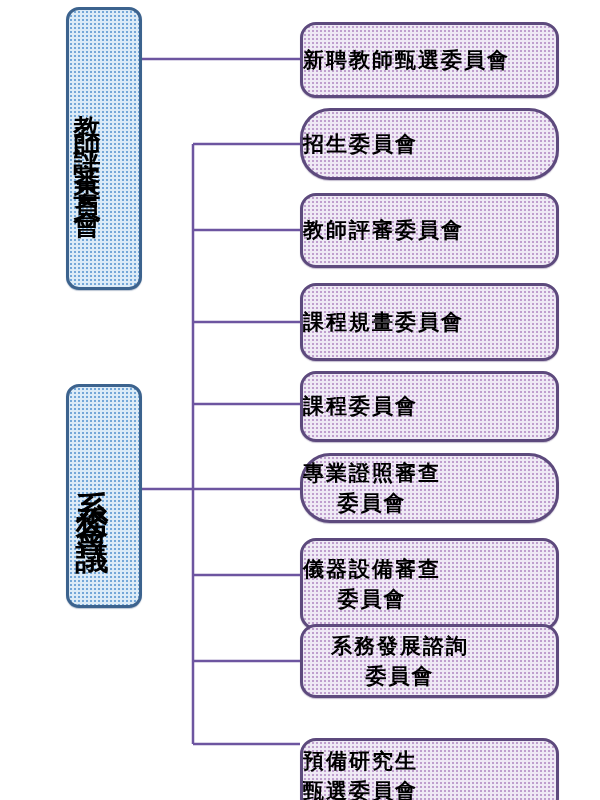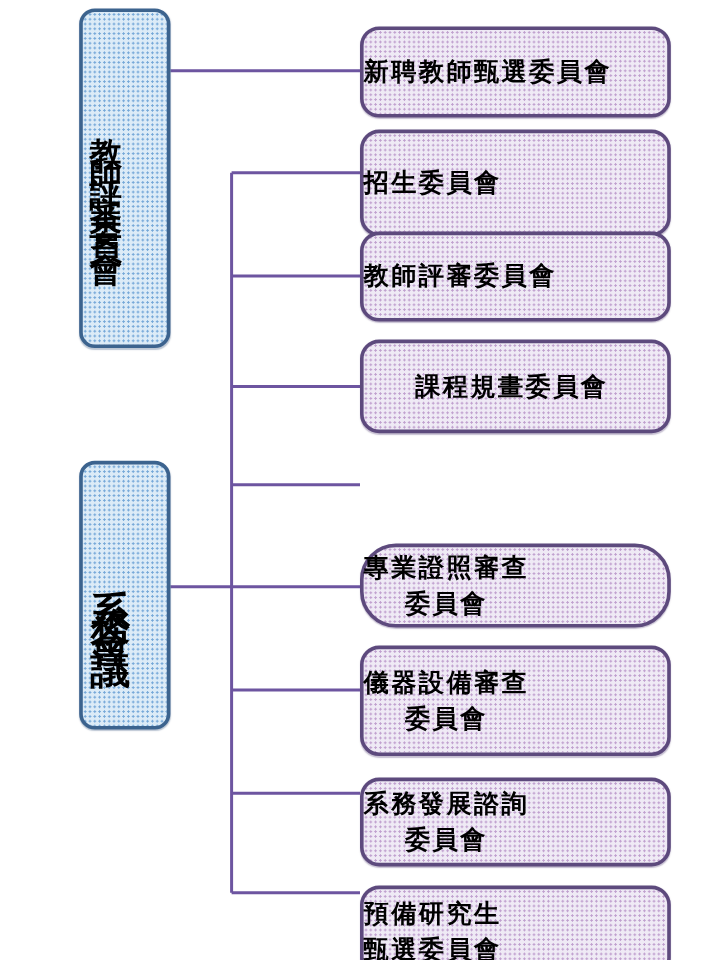--- a/index.html
+++ b/index.html
@@ -44,27 +44,27 @@
     background-color:#efeaf5;
     background-image:radial-gradient(#bf9fce 35%, rgba(0,0,0,0) 40%);
     background-size:4px 4px;
     font-size:21px;
     letter-spacing:2px;
     line-height:1.45;
     box-shadow:0 1px 1px rgba(90,70,120,0.35);
   }
   .rnode .hlabel{white-space:pre-line;}
   .r1{top:22px;height:76px;}
-  .r2{top:108px;height:89px;}
+  .r2{top:108px;height:72px;border-radius:30px;}
   .r3{top:193px;height:75px;}
-  .r4{top:283px;height:78px;padding-left:43px;}
+  .r4{top:283px;height:78px;}
   .r5{top:371px;height:71px;}
   .r6{top:453px;height:70px;border-radius:30px;}
   .r7{top:538px;height:92px;}
-  .r8{top:648px;height:74px;}
+  .r8{top:624px;height:74px;padding-left:28px;}
   .r9{top:738px;height:76px;}
   .edge{stroke:#6d55a0;stroke-width:2.5;fill:none;}
 </style>
 </head>
 <body>
 
 <div class="canvas">
 
   <svg class="connectors" viewBox="0 0 600 800" xmlns="http://www.w3.org/2000/svg">
     <line class="edge" x1="142" y1="59" x2="300" y2="59"></line>
@@ -92,20 +92,23 @@
   </div>
   <div class="node rnode r2">
     <span class="hlabel">招生委員會</span>
   </div>
   <div class="node rnode r3">
     <span class="hlabel">教師評審委員會</span>
   </div>
   <div class="node rnode r4">
     <span class="hlabel">課程規畫委員會</span>
   </div>
+  <div class="node rnode r5">
+    <span class="hlabel">課程委員會</span>
+  </div>
   <div class="node rnode r6">
     <span class="hlabel">專業證照審查
 委員會</span>
   </div>
   <div class="node rnode r7">
     <span class="hlabel">儀器設備審查
 委員會</span>
   </div>
   <div class="node rnode r8">
     <span class="hlabel">系務發展諮詢

